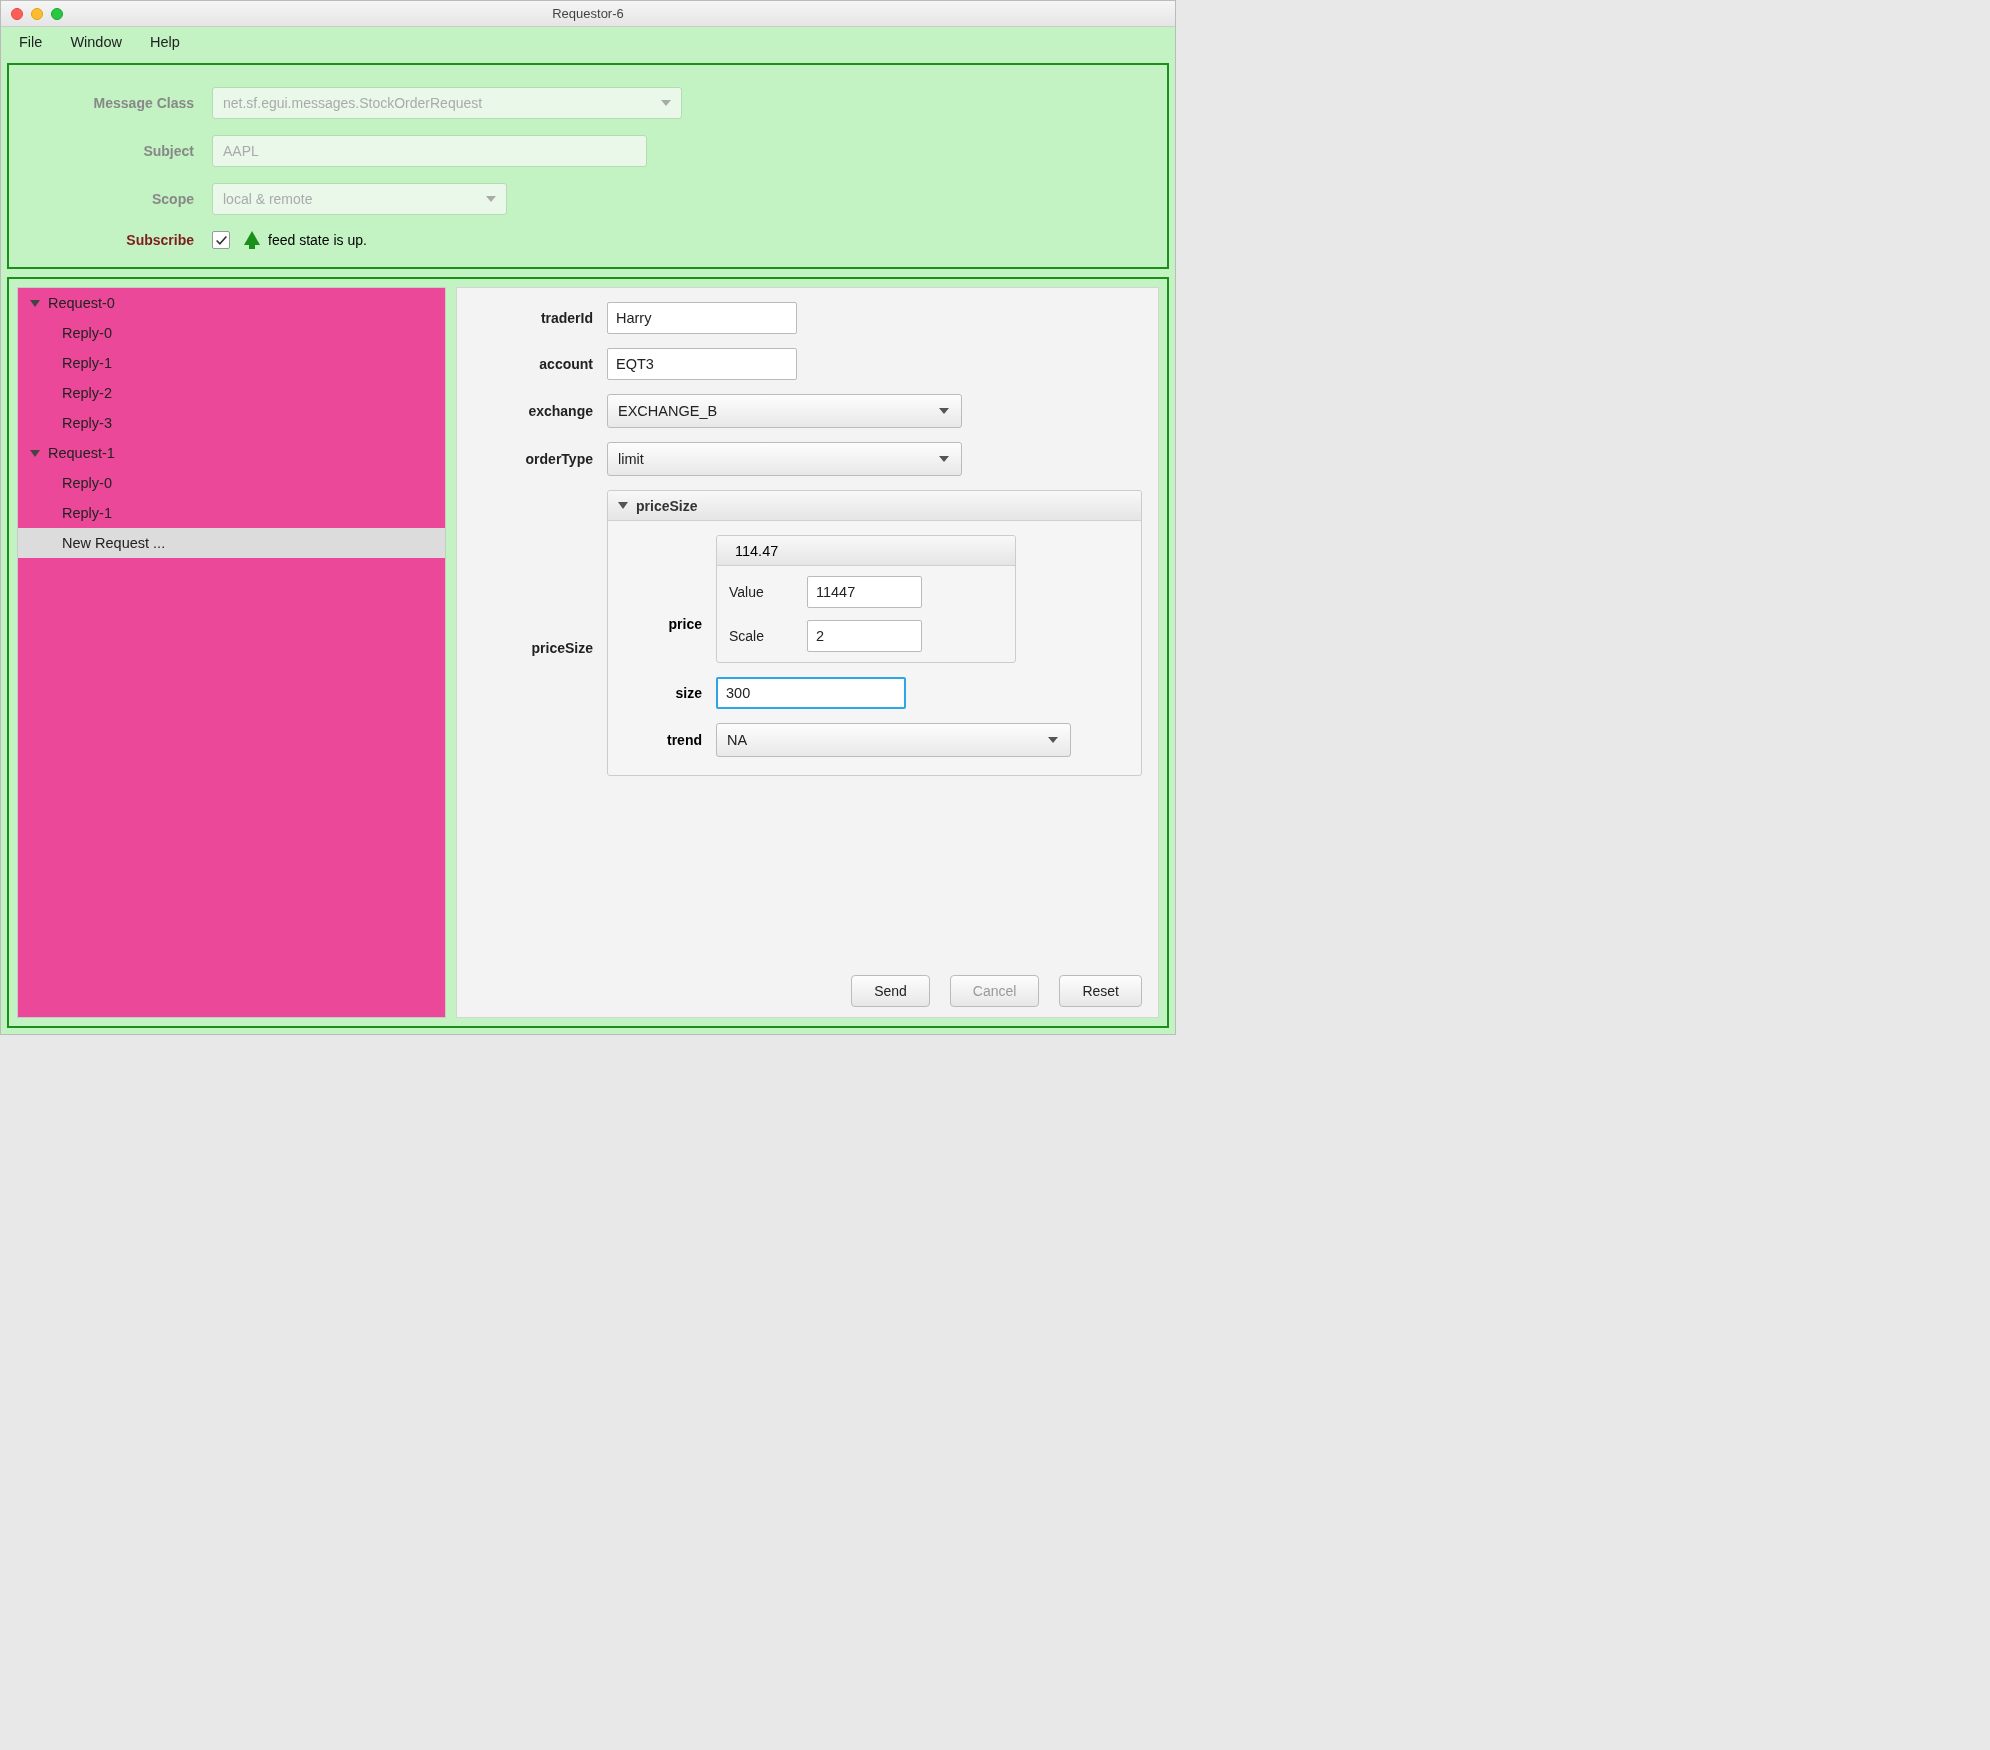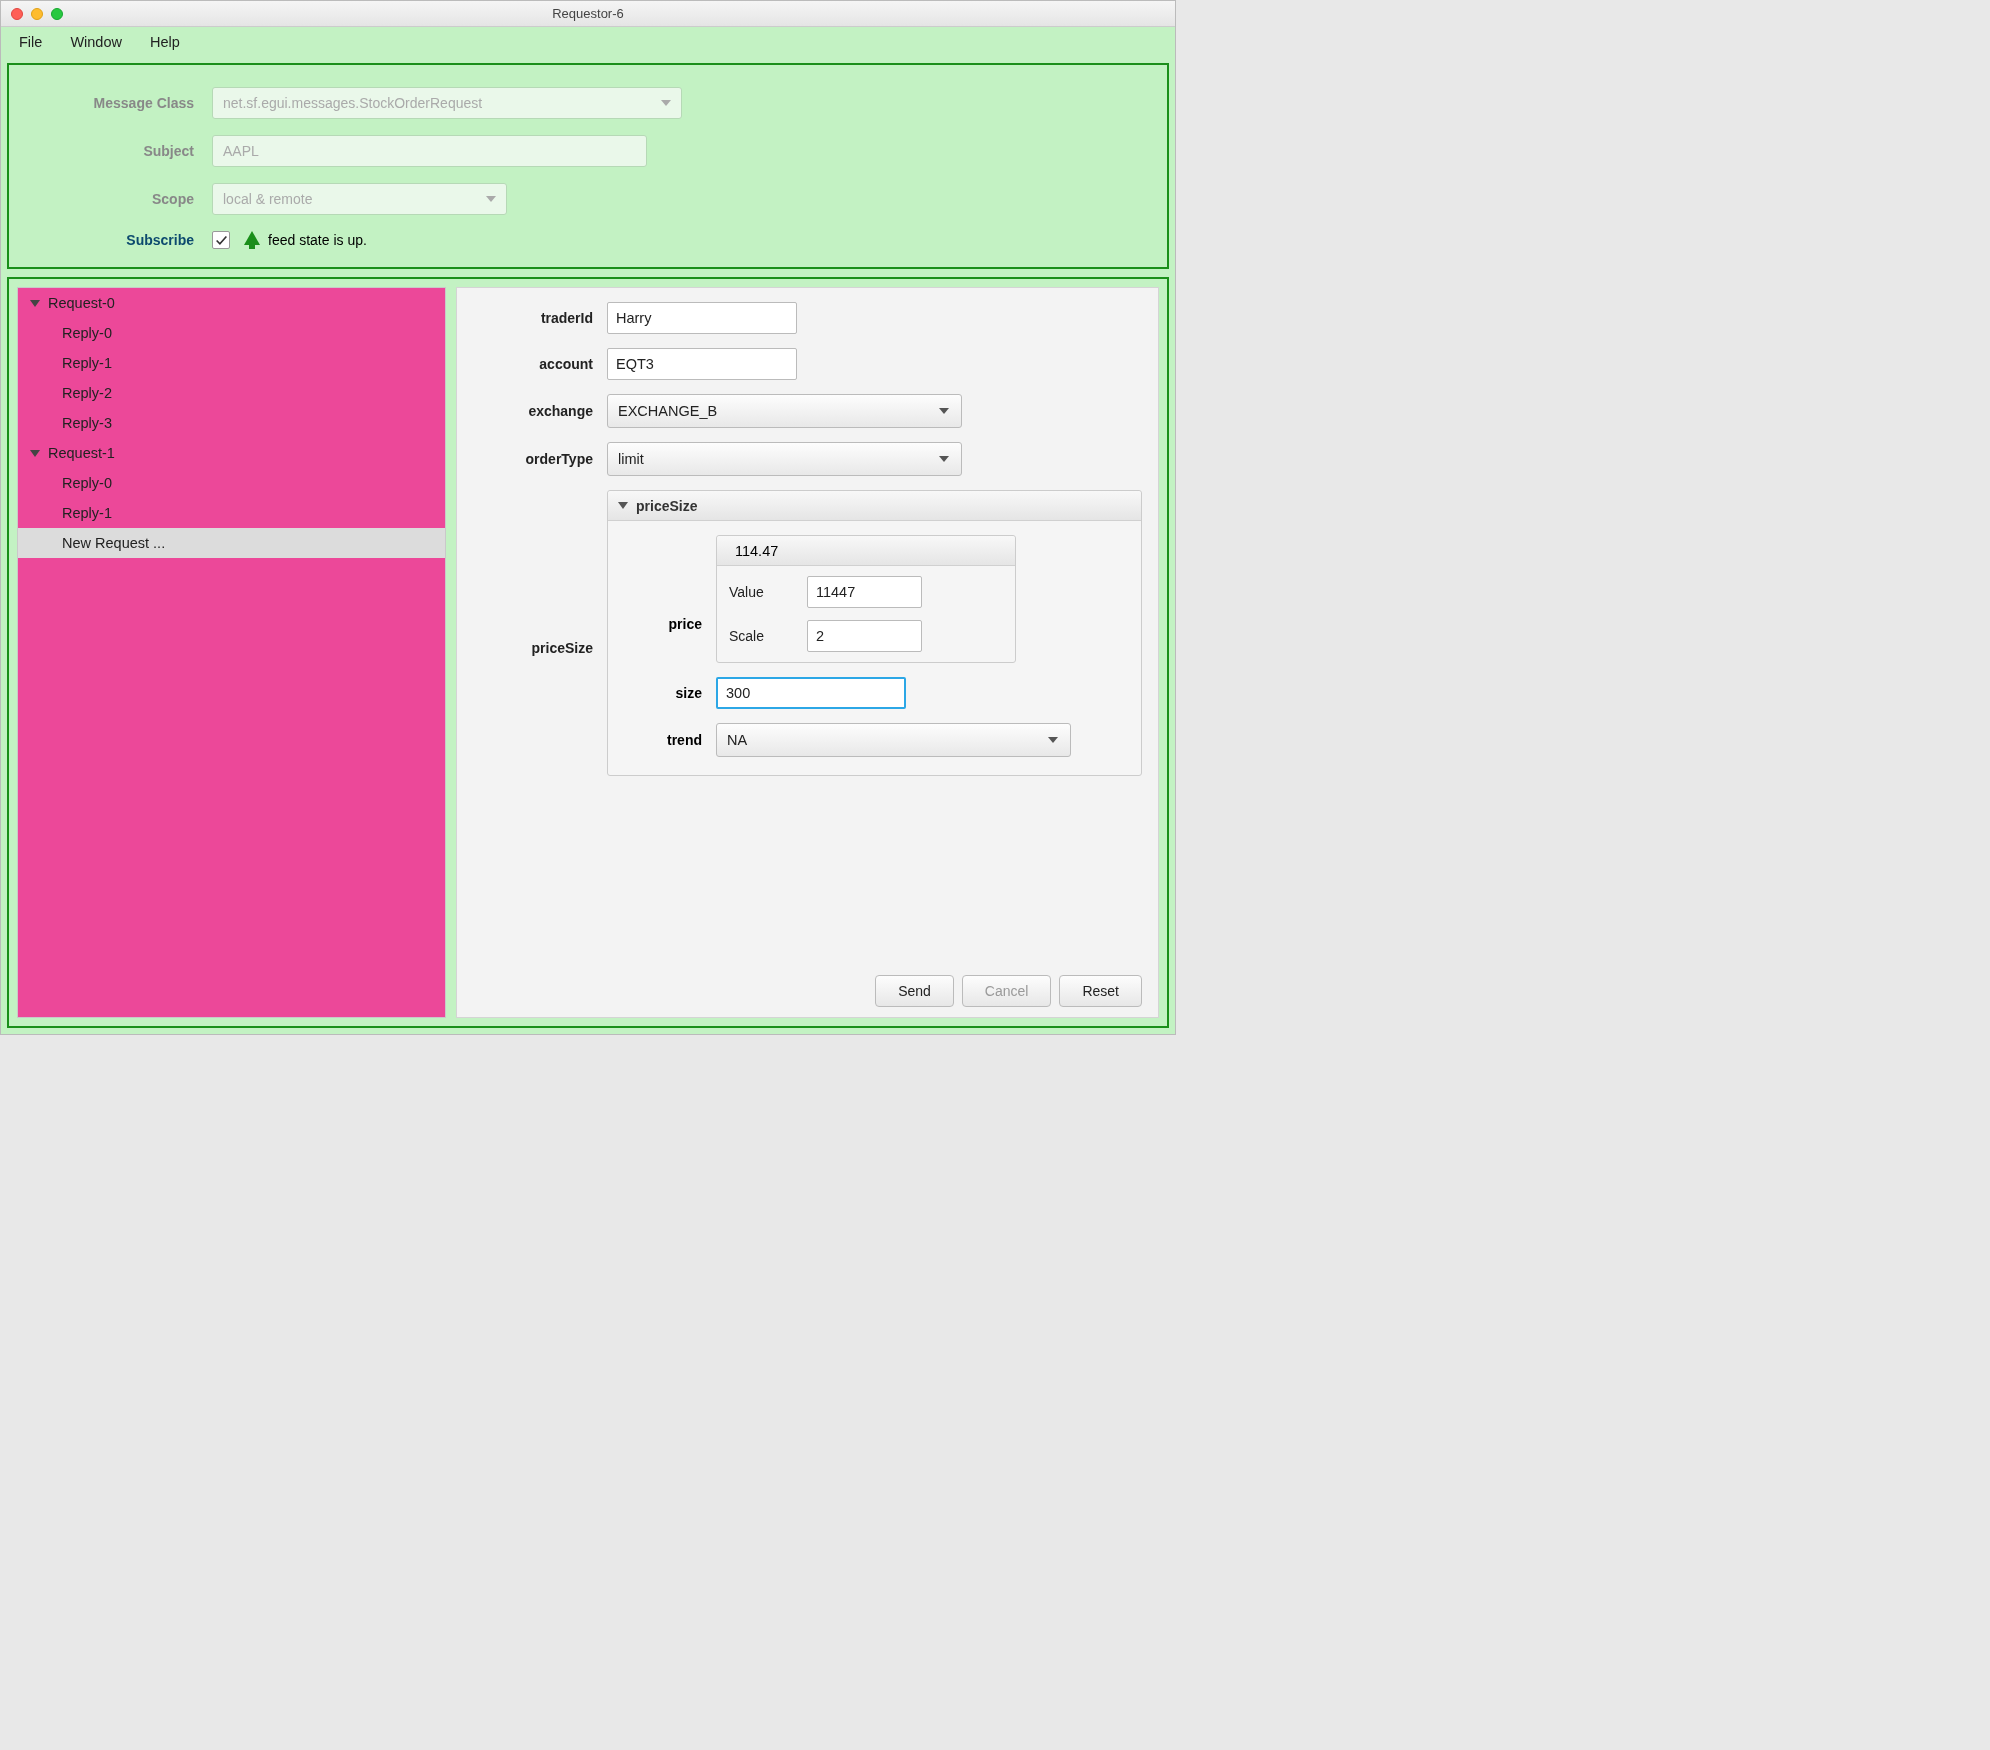--- a/index.html
+++ b/index.html
@@ -46,21 +46,21 @@
     flex:1; background:#c3f2c3; padding:6px;
     display:flex; flex-direction:column; gap:8px;
   }
   .top-box{
     border:2px solid #1a8f1a; background:#c3f2c3;
     padding:22px 30px 18px 30px;
   }
   .form-row{display:flex; align-items:center; margin-bottom:16px;}
   .form-row .lbl{
     width:155px; text-align:right; margin-right:18px;
-    font-weight:600; color:#0c4a6e; font-size:14px;
+    font-weight:600; color:#7f1d1d; font-size:14px;
   }
   .form-row .lbl.dim{color:#888;font-weight:600;}
   .combo, .txt {
     height:32px; background:#eaf8ea;
     border:1px solid #b6d9b6; border-radius:3px;
     font-size:14px; padding:0 10px; color:#999;
     position:relative; display:flex; align-items:center;
   }
   .combo.disabled, .txt.disabled{color:#aaa;}
   .combo .caret{
@@ -139,21 +139,21 @@
   }
   .price-hdr{
     height:30px;background:linear-gradient(#f8f8f8,#e5e5e5);
     border-bottom:1px solid #d0d0d0;display:flex;align-items:center;
     padding:0 10px;font-size:14.5px;gap:8px;border-radius:3px 3px 0 0;text-align:center;
   }
   .price-body{padding:10px 12px;}
   .pb-row{display:flex;align-items:center;margin-bottom:12px;}
   .pb-row .pblbl{width:60px;font-size:14px;color:#222;}
   .buttons{
-    display:flex;justify-content:flex-end;gap:8px;margin-top:8px;
+    display:flex;justify-content:flex-end;gap:20px;margin-top:8px;
   }
   .btn{
     height:32px;padding:0 22px;border:1px solid #bbb;border-radius:4px;
     background:linear-gradient(#fdfdfd,#e7e7e7);font-size:14px;color:#222;
     display:flex;align-items:center;cursor:default;
   }
   .btn.disabled{color:#9a9a9a;}
   .ps-label-col{width:80px;text-align:right;font-weight:700;font-size:14px;margin-right:14px;}
   .ps-inner-row{display:flex;align-items:center;margin-bottom:14px;}
 </style>

